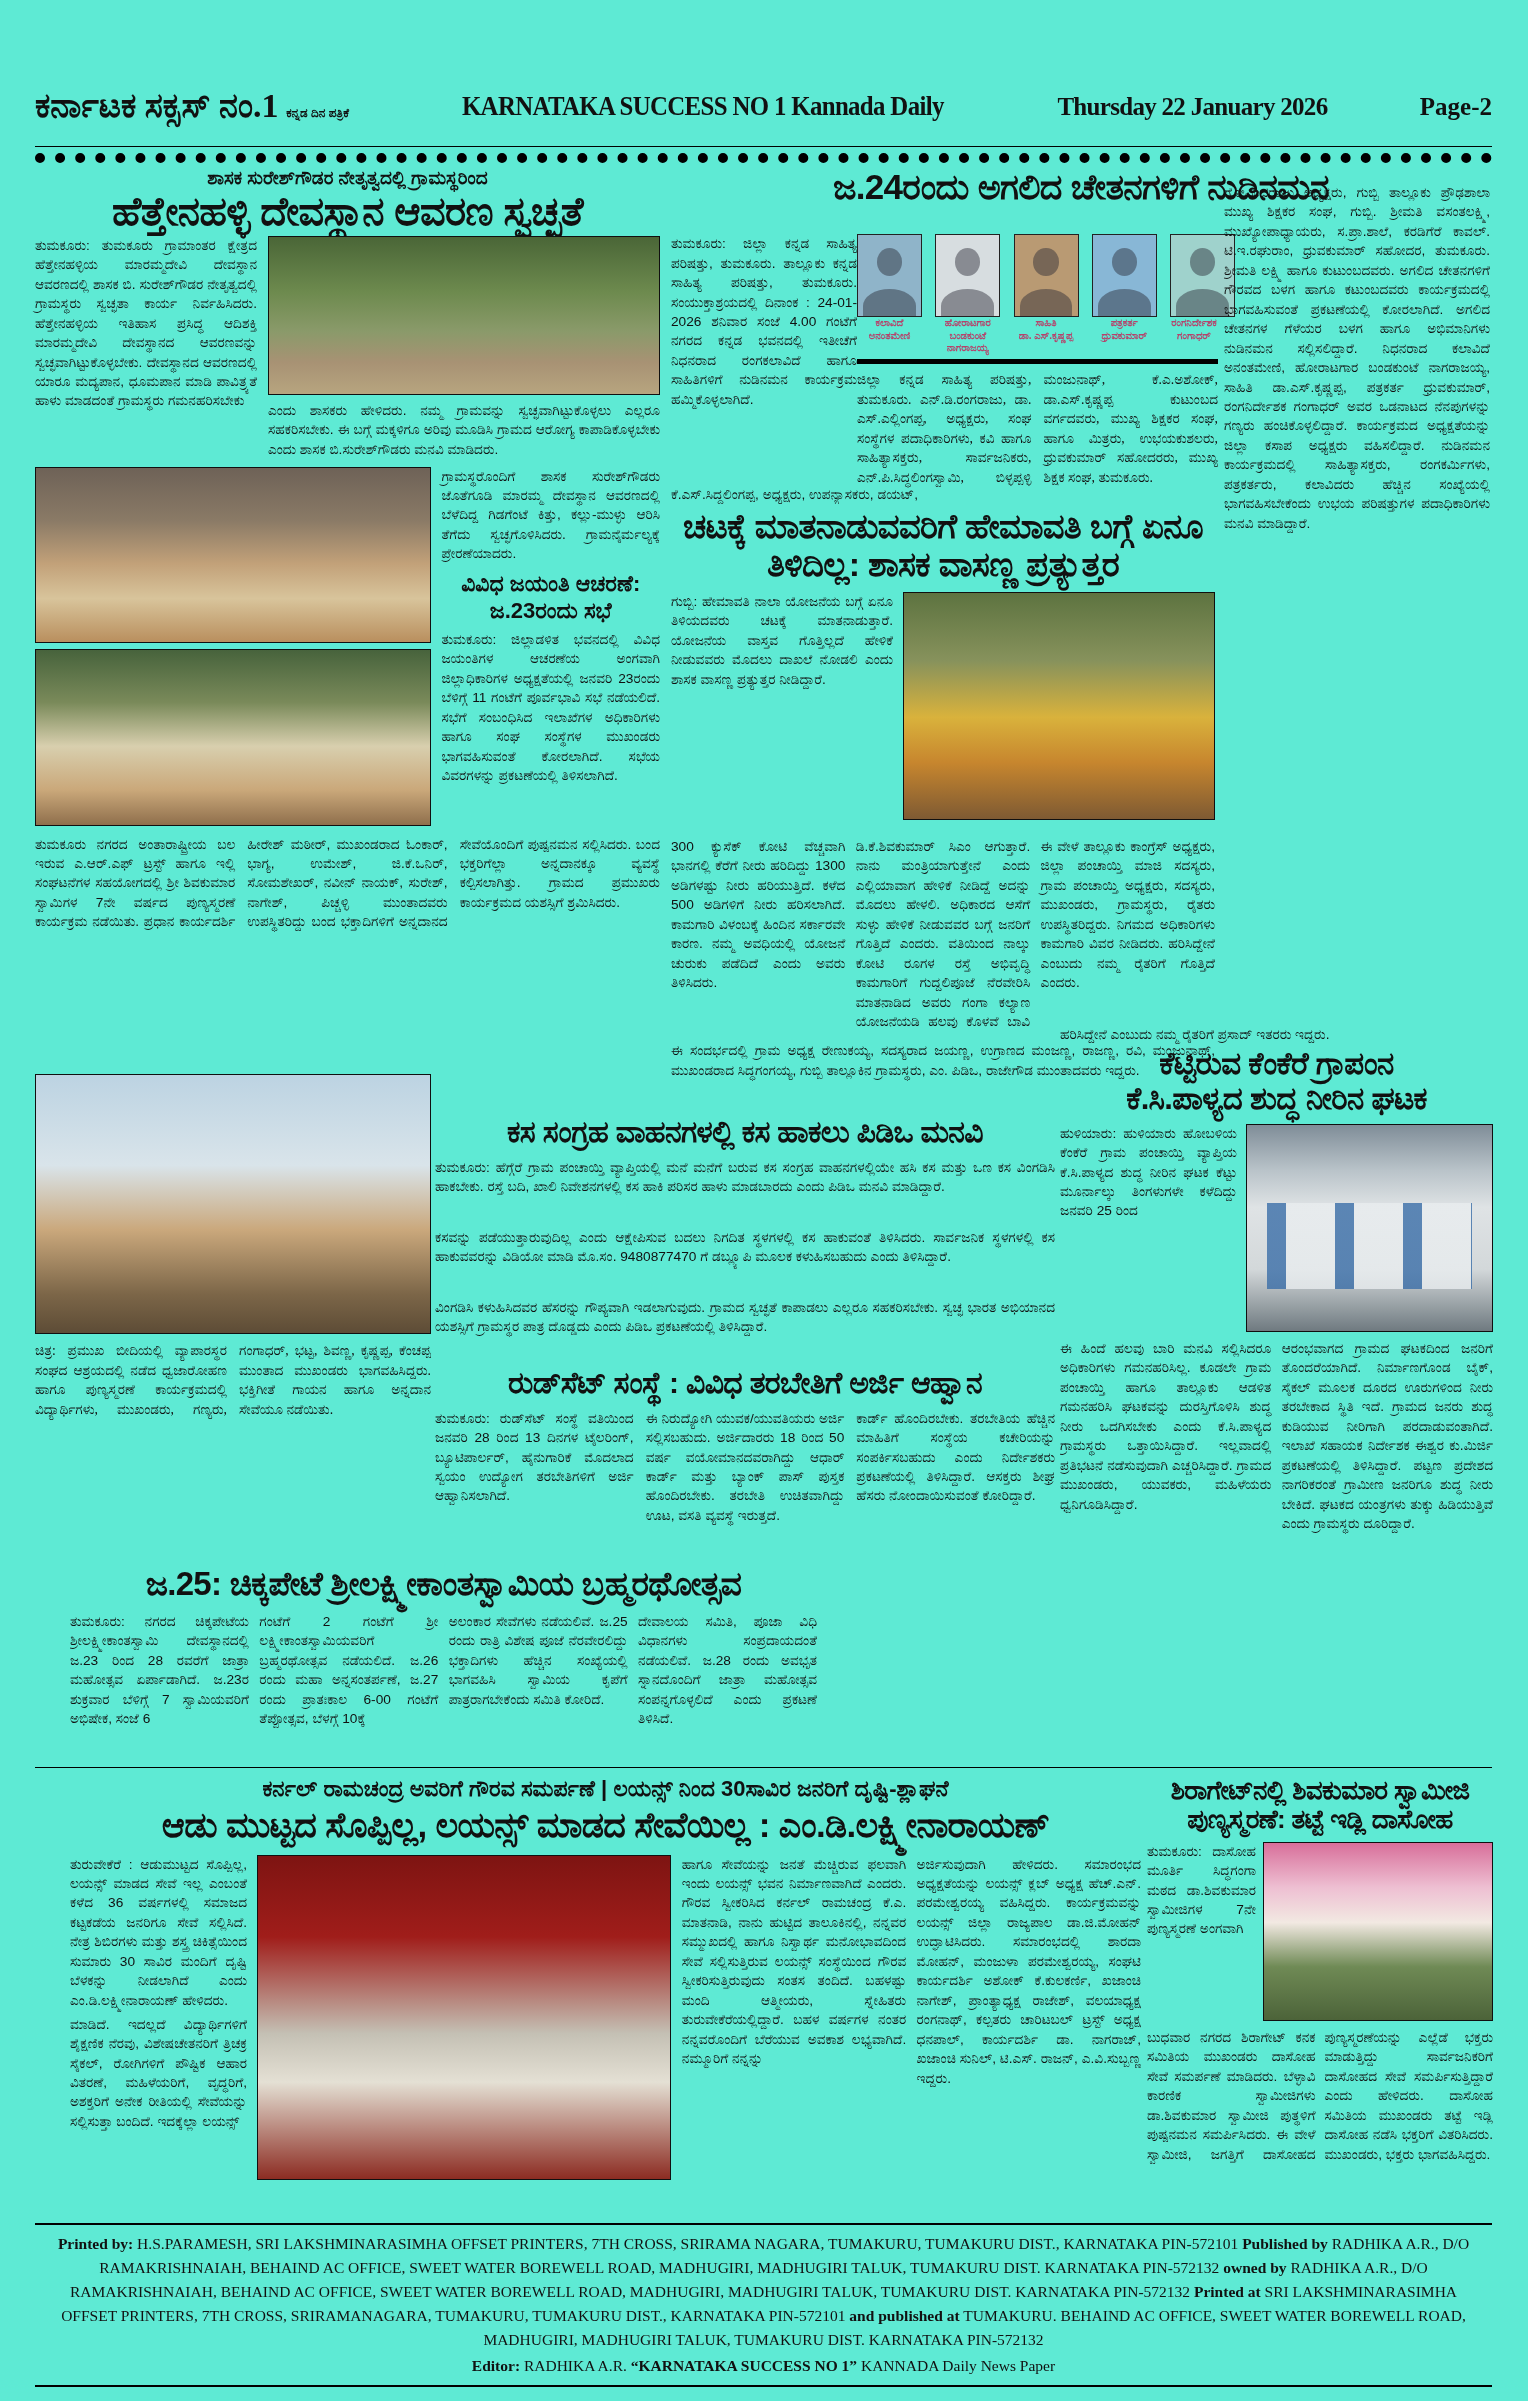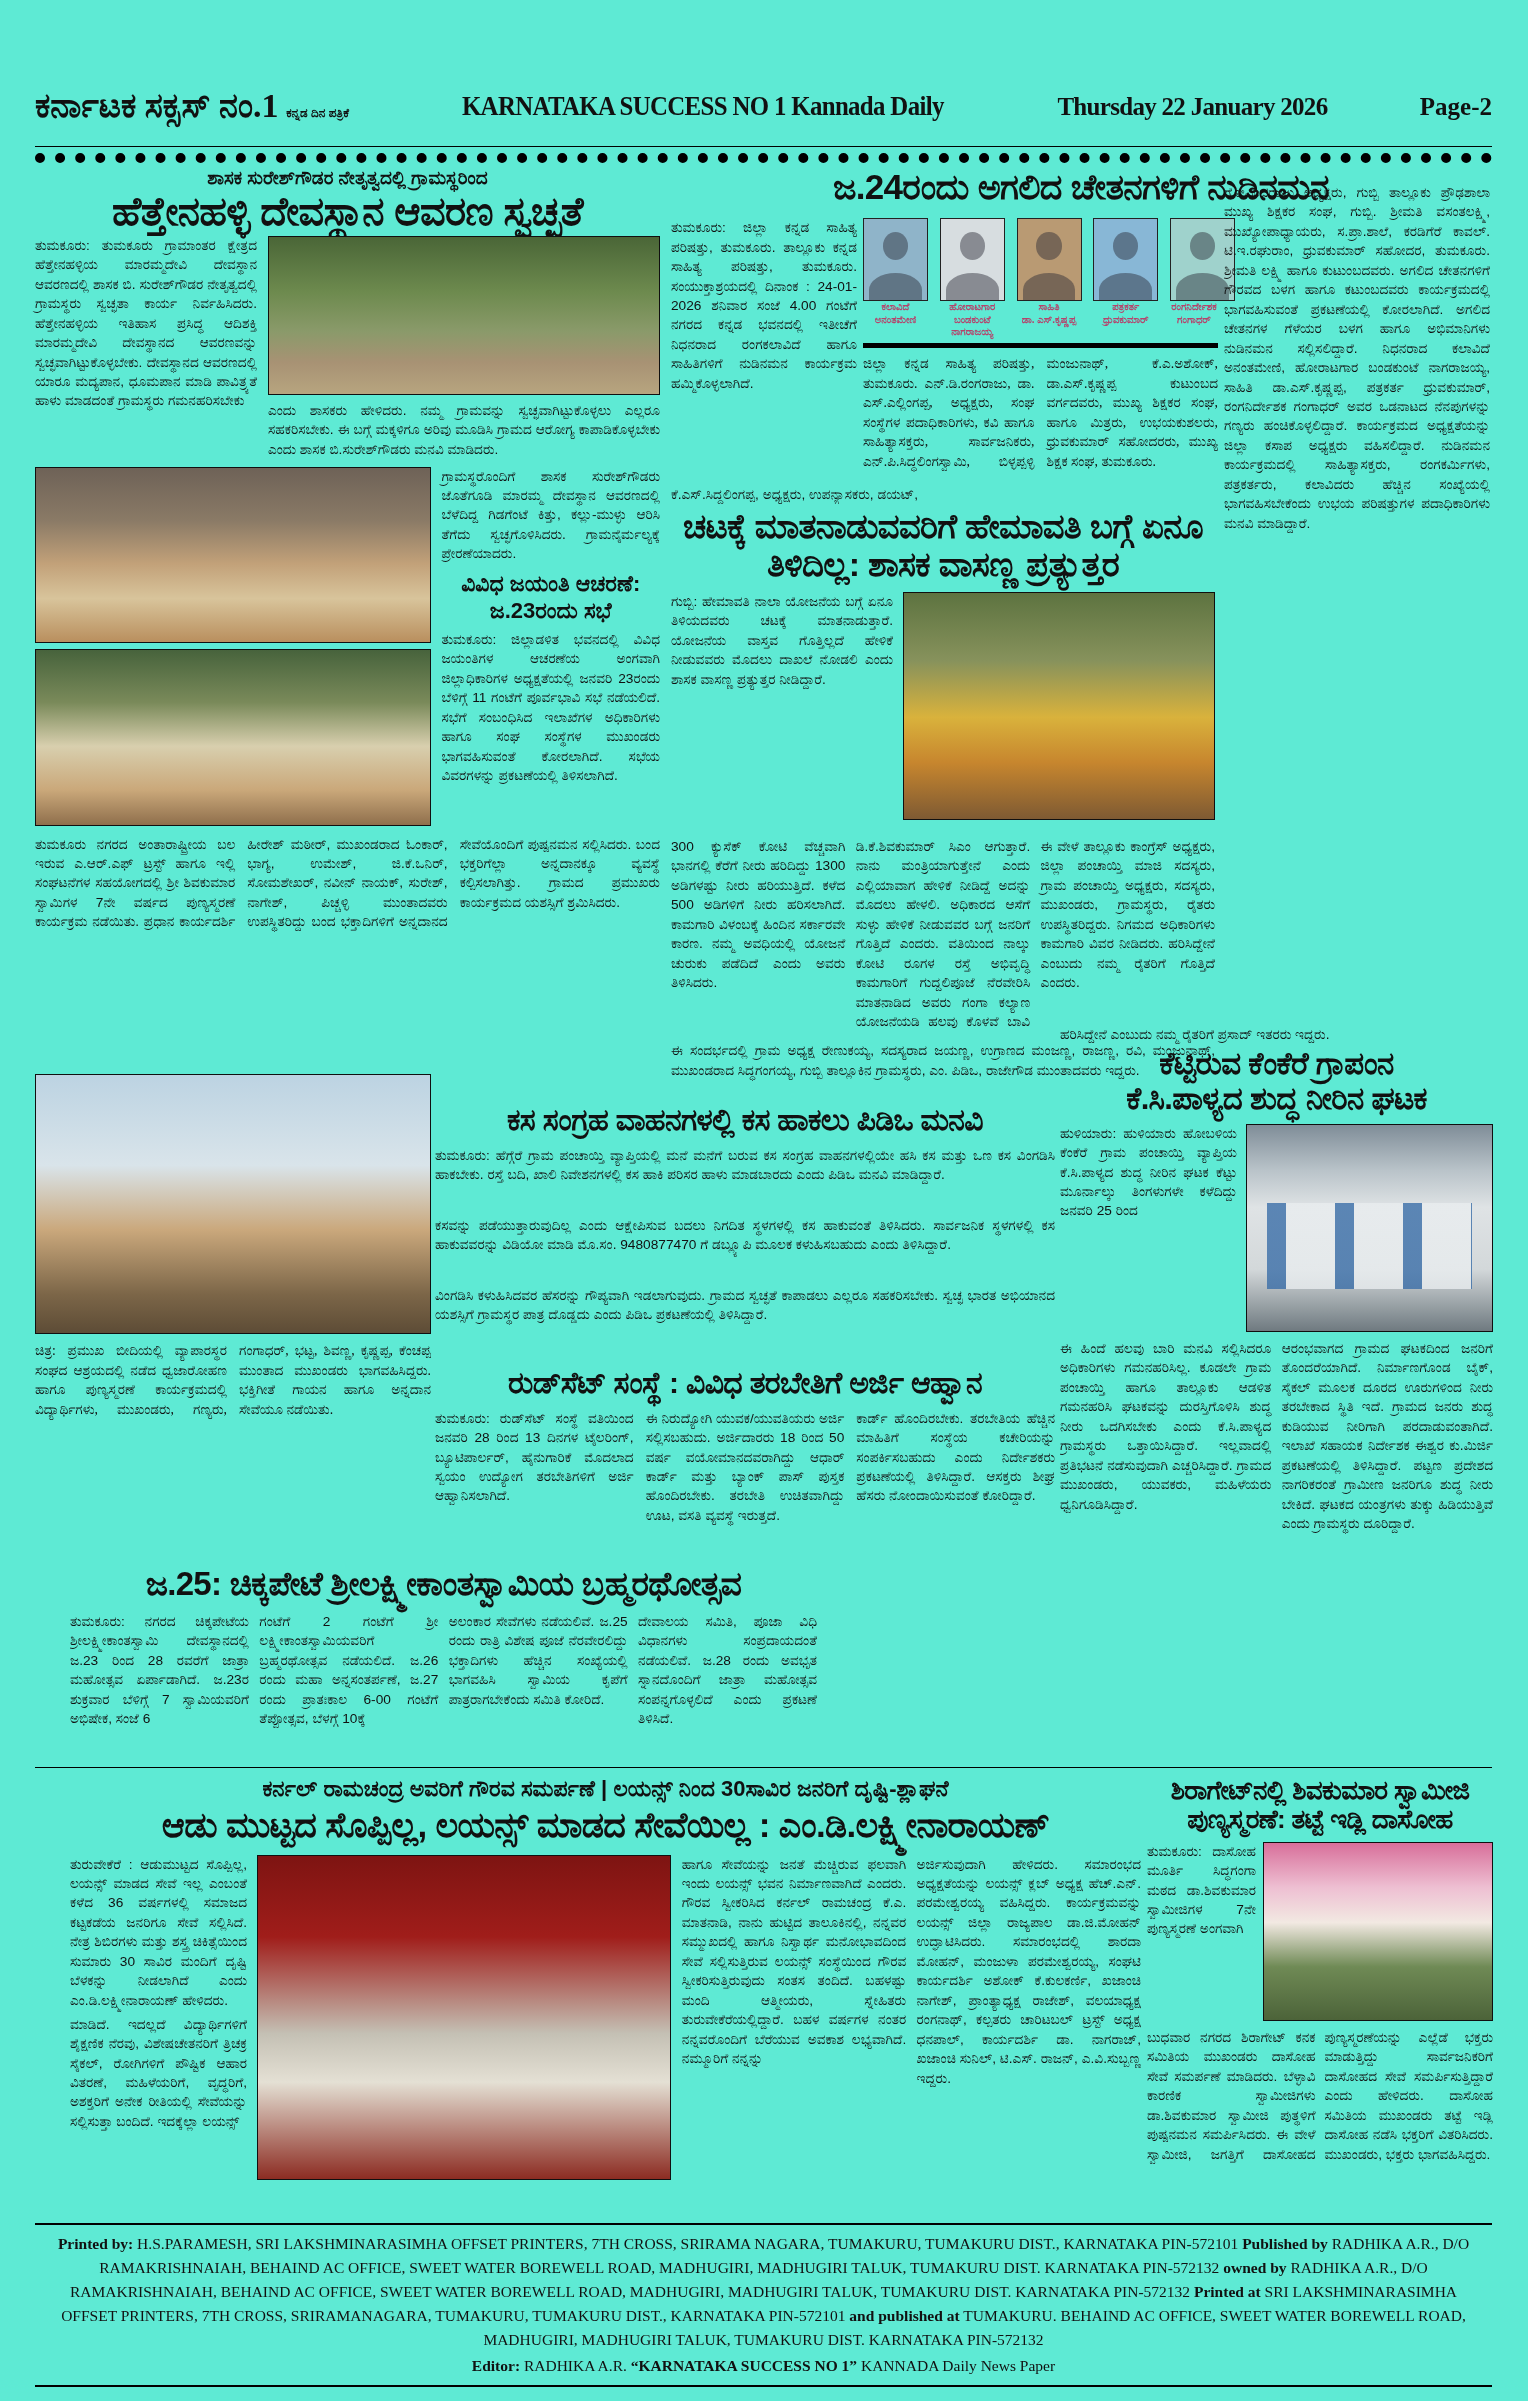--- a/index.html
+++ b/index.html
@@ -84,21 +84,21 @@
     <div class="just c3" style="margin-top:9px;height:159px;overflow:hidden;">ತುಮಕೂರು ನಗರದ ಅಂತಾರಾಷ್ಟ್ರೀಯ ಬಲ ಇರುವ ಎ.ಆರ್.ಎಫ್ ಟ್ರಸ್ಟ್ ಹಾಗೂ ಇಲ್ಲಿ ಸಂಘಟನೆಗಳ ಸಹಯೋಗದಲ್ಲಿ ಶ್ರೀ ಶಿವಕುಮಾರ ಸ್ವಾಮಿಗಳ 7ನೇ ವರ್ಷದ ಪುಣ್ಯಸ್ಮರಣೆ ಕಾರ್ಯಕ್ರಮ ನಡೆಯಿತು. ಪ್ರಧಾನ ಕಾರ್ಯದರ್ಶಿ ಹೀರೇಶ್ ಮಠೀರ್, ಮುಖಂಡರಾದ ಓಂಕಾರ್, ಭಾಗ್ಯ, ಉಮೇಶ್, ಜಿ.ಕೆ.ಒನಿರ್, ಸೋಮಶೇಖರ್, ನವೀನ್ ನಾಯಕ್, ಸುರೇಶ್, ನಾಗೇಶ್, ಪಿಚ್ಚಳ್ಳಿ ಮುಂತಾದವರು ಉಪಸ್ಥಿತರಿದ್ದು ಬಂದ ಭಕ್ತಾದಿಗಳಿಗೆ ಅನ್ನದಾನದ ಸೇವೆಯೊಂದಿಗೆ ಪುಷ್ಪನಮನ ಸಲ್ಲಿಸಿದರು. ಬಂದ ಭಕ್ತರಿಗೆಲ್ಲಾ ಅನ್ನದಾನಕ್ಕೂ ವ್ಯವಸ್ಥೆ ಕಲ್ಪಿಸಲಾಗಿತ್ತು. ಗ್ರಾಮದ ಪ್ರಮುಖರು ಕಾರ್ಯಕ್ರಮದ ಯಶಸ್ಸಿಗೆ ಶ್ರಮಿಸಿದರು.</div>
   </section>
 
   <section class="abs" style="left:35px;top:1074px;width:396px;">
     <div class="ph ph-flag" style="width:100%;height:260px;"></div>
     <div class="just c2" style="margin-top:7.4px;height:214px;overflow:hidden;">ಚಿತ್ರ: ಪ್ರಮುಖ ಬೀದಿಯಲ್ಲಿ ವ್ಯಾಪಾರಸ್ಥರ ಸಂಘದ ಆಶ್ರಯದಲ್ಲಿ ನಡೆದ ಧ್ವಜಾರೋಹಣ ಹಾಗೂ ಪುಣ್ಯಸ್ಮರಣೆ ಕಾರ್ಯಕ್ರಮದಲ್ಲಿ ವಿದ್ಯಾರ್ಥಿಗಳು, ಮುಖಂಡರು, ಗಣ್ಯರು, ಗಂಗಾಧರ್, ಭಟ್ಟ, ಶಿವಣ್ಣ, ಕೃಷ್ಣಪ್ಪ, ಕೆಂಚಪ್ಪ ಮುಂತಾದ ಮುಖಂಡರು ಭಾಗವಹಿಸಿದ್ದರು. ಭಕ್ತಿಗೀತೆ ಗಾಯನ ಹಾಗೂ ಅನ್ನದಾನ ಸೇವೆಯೂ ನಡೆಯಿತು.</div>
   </section>
 
   <section class="abs" style="left:671px;top:167px;width:547px;">
     <div class="headline" style="font-size:35px;width:821px;margin-left:-0.7px;">ಜ.24ರಂದು ಅಗಲಿದ ಚೇತನಗಳಿಗೆ ನುಡಿನಮನ</div>
-    <div style="display:flex;gap:6px;margin-top:12px;">
+    <div style="display:flex;gap:0;margin-top:28px;">
       <div class="just" style="width:186px;">ತುಮಕೂರು: ಜಿಲ್ಲಾ ಕನ್ನಡ ಸಾಹಿತ್ಯ ಪರಿಷತ್ತು, ತುಮಕೂರು. ತಾಲ್ಲೂಕು ಕನ್ನಡ ಸಾಹಿತ್ಯ ಪರಿಷತ್ತು, ತುಮಕೂರು. ಸಂಯುಕ್ತಾಶ್ರಯದಲ್ಲಿ ದಿನಾಂಕ : 24-01-2026 ಶನಿವಾರ ಸಂಜೆ 4.00 ಗಂಟೆಗೆ ನಗರದ ಕನ್ನಡ ಭವನದಲ್ಲಿ ಇತೀಚೆಗೆ ನಿಧನರಾದ ರಂಗಕಲಾವಿದೆ ಹಾಗೂ ಸಾಹಿತಿಗಳಿಗೆ ನುಡಿನಮನ ಕಾರ್ಯಕ್ರಮ ಹಮ್ಮಿಕೊಳ್ಳಲಾಗಿದೆ.</div>
       <div style="flex:1;">
         <div style="display:flex;gap:6px;justify-content:space-between;">
           <div style="width:65px;">
             <div class="portrait p1"></div>
             <div class="cap"><span>ಕಲಾವಿದೆ</span><br><span>ಅನಂತಮೇಣಿ</span></div>
           </div>
           <div style="width:65px;">
             <div class="portrait p2"></div>
             <div class="cap"><span>ಹೋರಾಟಗಾರ</span><br><span>ಬಂಡಕುಂಟೆ ನಾಗರಾಜಯ್ಯ</span></div>
@@ -133,21 +133,21 @@
     </div>
     <div style="display:flex;gap:10.4px;margin-top:17px;height:200px;overflow:hidden;">
       <div class="just" style="flex:1;">300 ಕ್ಯುಸೆಕ್ ಕೋಟಿ ವೆಚ್ಚವಾಗಿ ಭಾನಗಲ್ಲಿ ಕೆರೆಗೆ ನೀರು ಹರಿದಿದ್ದು 1300 ಅಡಿಗಳಷ್ಟು ನೀರು ಹರಿಯುತ್ತಿದೆ. ಕಳೆದ 500 ಅಡಿಗಳಿಗೆ ನೀರು ಹರಿಸಲಾಗಿದೆ. ಕಾಮಗಾರಿ ವಿಳಂಬಕ್ಕೆ ಹಿಂದಿನ ಸರ್ಕಾರವೇ ಕಾರಣ. ನಮ್ಮ ಅವಧಿಯಲ್ಲಿ ಯೋಜನೆ ಚುರುಕು ಪಡೆದಿದೆ ಎಂದು ಅವರು ತಿಳಿಸಿದರು.</div>
       <div class="just" style="flex:1;">ಡಿ.ಕೆ.ಶಿವಕುಮಾರ್ ಸಿಎಂ ಆಗುತ್ತಾರೆ. ನಾನು ಮಂತ್ರಿಯಾಗುತ್ತೇನೆ ಎಂದು ಎಲ್ಲಿಯಾವಾಗ ಹೇಳಿಕೆ ನೀಡಿದ್ದೆ ಅದನ್ನು ಮೊದಲು ಹೇಳಲಿ. ಅಧಿಕಾರದ ಆಸೆಗೆ ಸುಳ್ಳು ಹೇಳಿಕೆ ನೀಡುವವರ ಬಗ್ಗೆ ಜನರಿಗೆ ಗೊತ್ತಿದೆ ಎಂದರು. ವತಿಯಿಂದ ನಾಲ್ಕು ಕೋಟಿ ರೂಗಳ ರಸ್ತೆ ಅಭಿವೃದ್ಧಿ ಕಾಮಗಾರಿಗೆ ಗುದ್ದಲಿಪೂಜೆ ನೆರವೇರಿಸಿ ಮಾತನಾಡಿದ ಅವರು ಗಂಗಾ ಕಲ್ಯಾಣ ಯೋಜನೆಯಡಿ ಹಲವು ಕೊಳವೆ ಬಾವಿ ಕೊರೆಸಲಾಗಿದೆ ಎಂದರು.</div>
       <div class="just" style="flex:1;">ಈ ವೇಳೆ ತಾಲ್ಲೂಕು ಕಾಂಗ್ರೆಸ್ ಅಧ್ಯಕ್ಷರು, ಜಿಲ್ಲಾ ಪಂಚಾಯ್ತಿ ಮಾಜಿ ಸದಸ್ಯರು, ಗ್ರಾಮ ಪಂಚಾಯ್ತಿ ಅಧ್ಯಕ್ಷರು, ಸದಸ್ಯರು, ಮುಖಂಡರು, ಗ್ರಾಮಸ್ಥರು, ರೈತರು ಉಪಸ್ಥಿತರಿದ್ದರು. ನಿಗಮದ ಅಧಿಕಾರಿಗಳು ಕಾಮಗಾರಿ ವಿವರ ನೀಡಿದರು. ಹರಿಸಿದ್ದೇನೆ ಎಂಬುದು ನಮ್ಮ ರೈತರಿಗೆ ಗೊತ್ತಿದೆ ಎಂದರು.</div>
     </div>
     <div class="just" style="margin-top:4.4px;height:52px;overflow:hidden;">ಈ ಸಂದರ್ಭದಲ್ಲಿ ಗ್ರಾಮ ಅಧ್ಯಕ್ಷ ರೇಣುಕಯ್ಯ, ಸದಸ್ಯರಾದ ಜಯಣ್ಣ, ಉಗ್ರಾಣದ ಮಂಜಣ್ಣ, ರಾಜಣ್ಣ, ರವಿ, ಮಂಜುನಾಥ್, ಮುಖಂಡರಾದ ಸಿದ್ಧಗಂಗಯ್ಯ, ಗುಬ್ಬಿ ತಾಲ್ಲೂಕಿನ ಗ್ರಾಮಸ್ಥರು, ಎಂ. ಪಿಡಿಒ, ರಾಜೇಗೌಡ ಮುಂತಾದವರು ಇದ್ದರು.</div>
   </section>
 
   <section class="abs" style="left:435px;top:1103px;width:620px;">
-    <div class="headline" style="font-size:30px;">ಕಸ ಸಂಗ್ರಹ ವಾಹನಗಳಲ್ಲಿ ಕಸ ಹಾಕಲು ಪಿಡಿಒ ಮನವಿ</div>
+    <div class="headline" style="font-size:30px;margin-top:12px;">ಕಸ ಸಂಗ್ರಹ ವಾಹನಗಳಲ್ಲಿ ಕಸ ಹಾಕಲು ಪಿಡಿಒ ಮನವಿ</div>
     <div style="display:flex;gap:12px;margin-top:9px;height:198px;overflow:hidden;flex-direction:column;">
       <div class="just" style="flex:1;">ತುಮಕೂರು: ಹೆಗ್ಗೆರೆ ಗ್ರಾಮ ಪಂಚಾಯ್ತಿ ವ್ಯಾಪ್ತಿಯಲ್ಲಿ ಮನೆ ಮನೆಗೆ ಬರುವ ಕಸ ಸಂಗ್ರಹ ವಾಹನಗಳಲ್ಲಿಯೇ ಹಸಿ ಕಸ ಮತ್ತು ಒಣ ಕಸ ವಿಂಗಡಿಸಿ ಹಾಕಬೇಕು. ರಸ್ತೆ ಬದಿ, ಖಾಲಿ ನಿವೇಶನಗಳಲ್ಲಿ ಕಸ ಹಾಕಿ ಪರಿಸರ ಹಾಳು ಮಾಡಬಾರದು ಎಂದು ಪಿಡಿಒ ಮನವಿ ಮಾಡಿದ್ದಾರೆ.</div>
       <div class="just" style="flex:1;">ಕಸವನ್ನು ಪಡೆಯುತ್ತಾರುವುದಿಲ್ಲ ಎಂದು ಆಕ್ಷೇಪಿಸುವ ಬದಲು ನಿಗದಿತ ಸ್ಥಳಗಳಲ್ಲಿ ಕಸ ಹಾಕುವಂತೆ ತಿಳಿಸಿದರು. ಸಾರ್ವಜನಿಕ ಸ್ಥಳಗಳಲ್ಲಿ ಕಸ ಹಾಕುವವರನ್ನು ವಿಡಿಯೋ ಮಾಡಿ ಮೊ.ಸಂ. 9480877470 ಗೆ ಡಬ್ಲ್ಯೂಪಿ ಮೂಲಕ ಕಳುಹಿಸಬಹುದು ಎಂದು ತಿಳಿಸಿದ್ದಾರೆ.</div>
       <div class="just" style="flex:1;">ವಿಂಗಡಿಸಿ ಕಳುಹಿಸಿದವರ ಹೆಸರನ್ನು ಗೌಪ್ಯವಾಗಿ ಇಡಲಾಗುವುದು. ಗ್ರಾಮದ ಸ್ವಚ್ಛತೆ ಕಾಪಾಡಲು ಎಲ್ಲರೂ ಸಹಕರಿಸಬೇಕು. ಸ್ವಚ್ಛ ಭಾರತ ಅಭಿಯಾನದ ಯಶಸ್ಸಿಗೆ ಗ್ರಾಮಸ್ಥರ ಪಾತ್ರ ದೊಡ್ಡದು ಎಂದು ಪಿಡಿಒ ಪ್ರಕಟಣೆಯಲ್ಲಿ ತಿಳಿಸಿದ್ದಾರೆ.</div>
     </div>
   </section>
 
   <section class="abs" style="left:435px;top:1366px;width:620px;">
     <div class="headline" style="font-size:30px;">ರುಡ್‌ಸೆಟ್ ಸಂಸ್ಥೆ : ವಿವಿಧ ತರಬೇತಿಗೆ ಅರ್ಜಿ ಆಹ್ವಾನ</div>
     <div style="display:flex;gap:12px;margin-top:9px;height:155px;overflow:hidden;">

